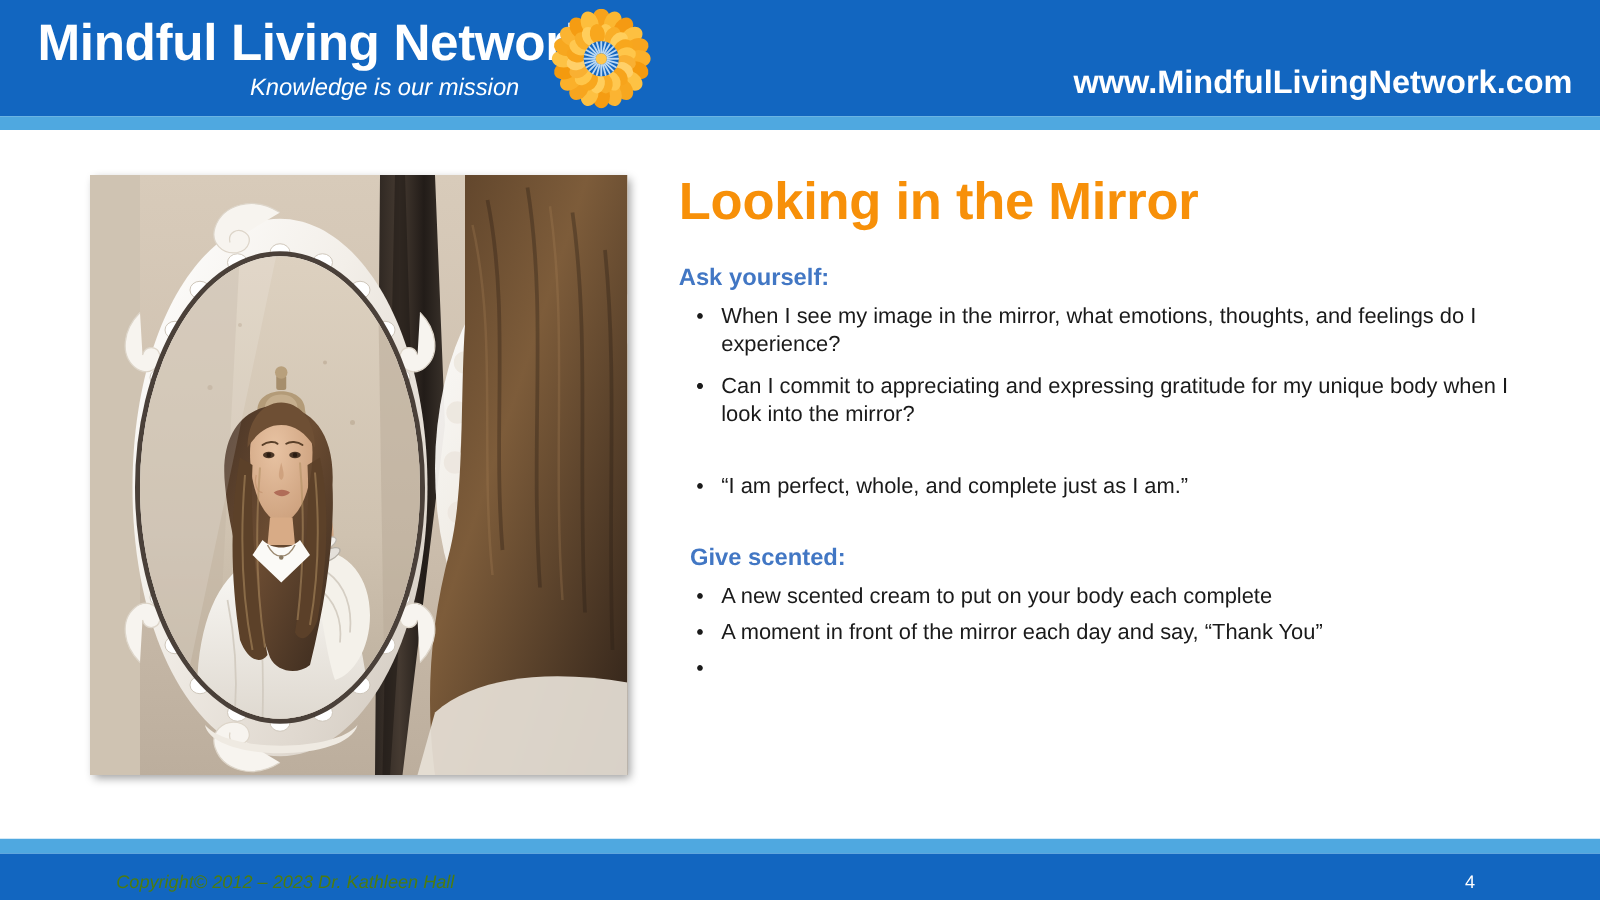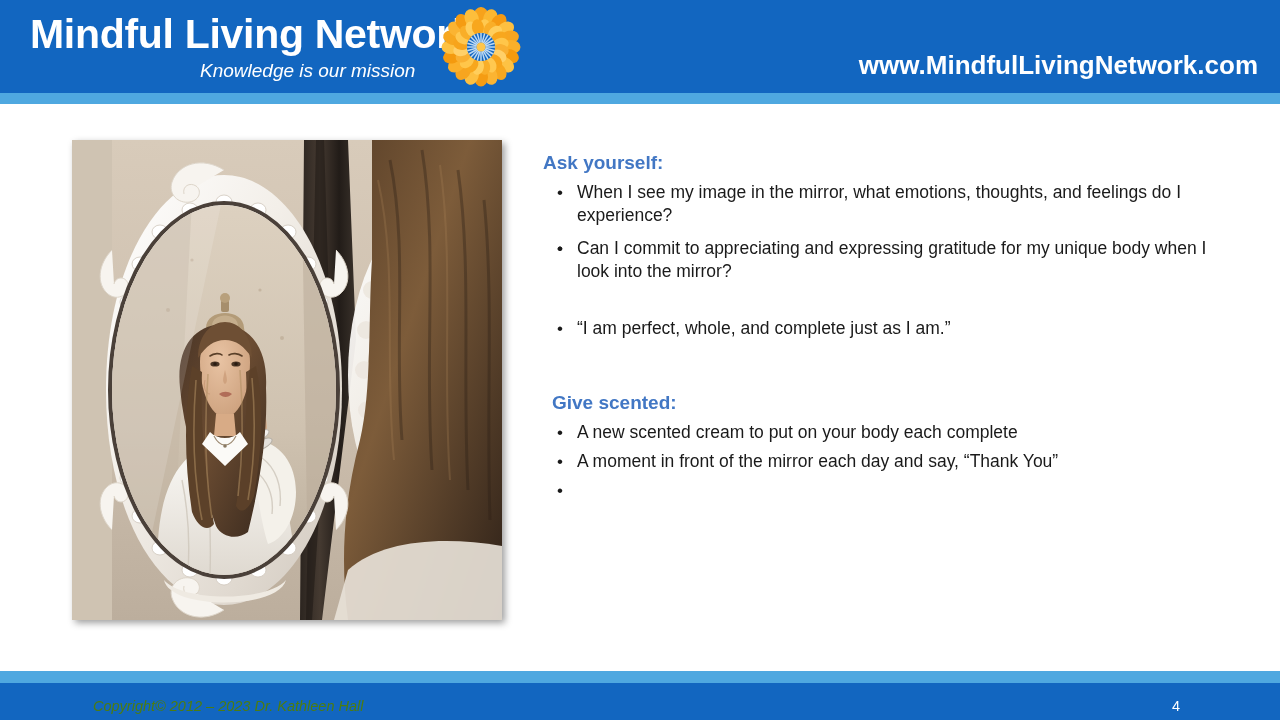--- a/index.html
+++ b/index.html
@@ -116,21 +116,21 @@
     line-height: 54px;
     letter-spacing: -0.2px;
     margin: 0 0 22px 0;
     white-space: nowrap;
   }
   .section-heading {
     font-size: 19px;
     font-weight: bold;
     color: #4277C4;
     line-height: 26px;
-    margin: 16px 0 5px 0;
+    margin: 0 0 5px 0;
   }
   .section-heading.indent {
     padding-left: 9px;
   }
   .bullets {
     list-style: none;
     margin: 0;
     padding: 0;
   }
   .bullets li {
@@ -600,20 +600,21 @@
           <path d="M40 60 L150 60 L70 440 L40 440 Z" fill="#ffffff"></path>
         </g>
 
         <path d="M92 440 C110 462 196 462 214 440 C206 470 98 470 92 440 Z" fill="#efeae2"></path>
       </g>
     </svg>
   </div>
 
   <div class="content">
 
+    <div class="slide-title">Looking in the Mirror</div>
 
     <div>
       <div class="section-heading">Ask yourself:</div>
       <ul class="bullets">
         <li>
           <span class="dot">•</span>
           <span>When I see my image in the mirror, what emotions, thoughts, and feelings do I experience?</span>
         </li>
         <li>
           <span class="dot">•</span>

